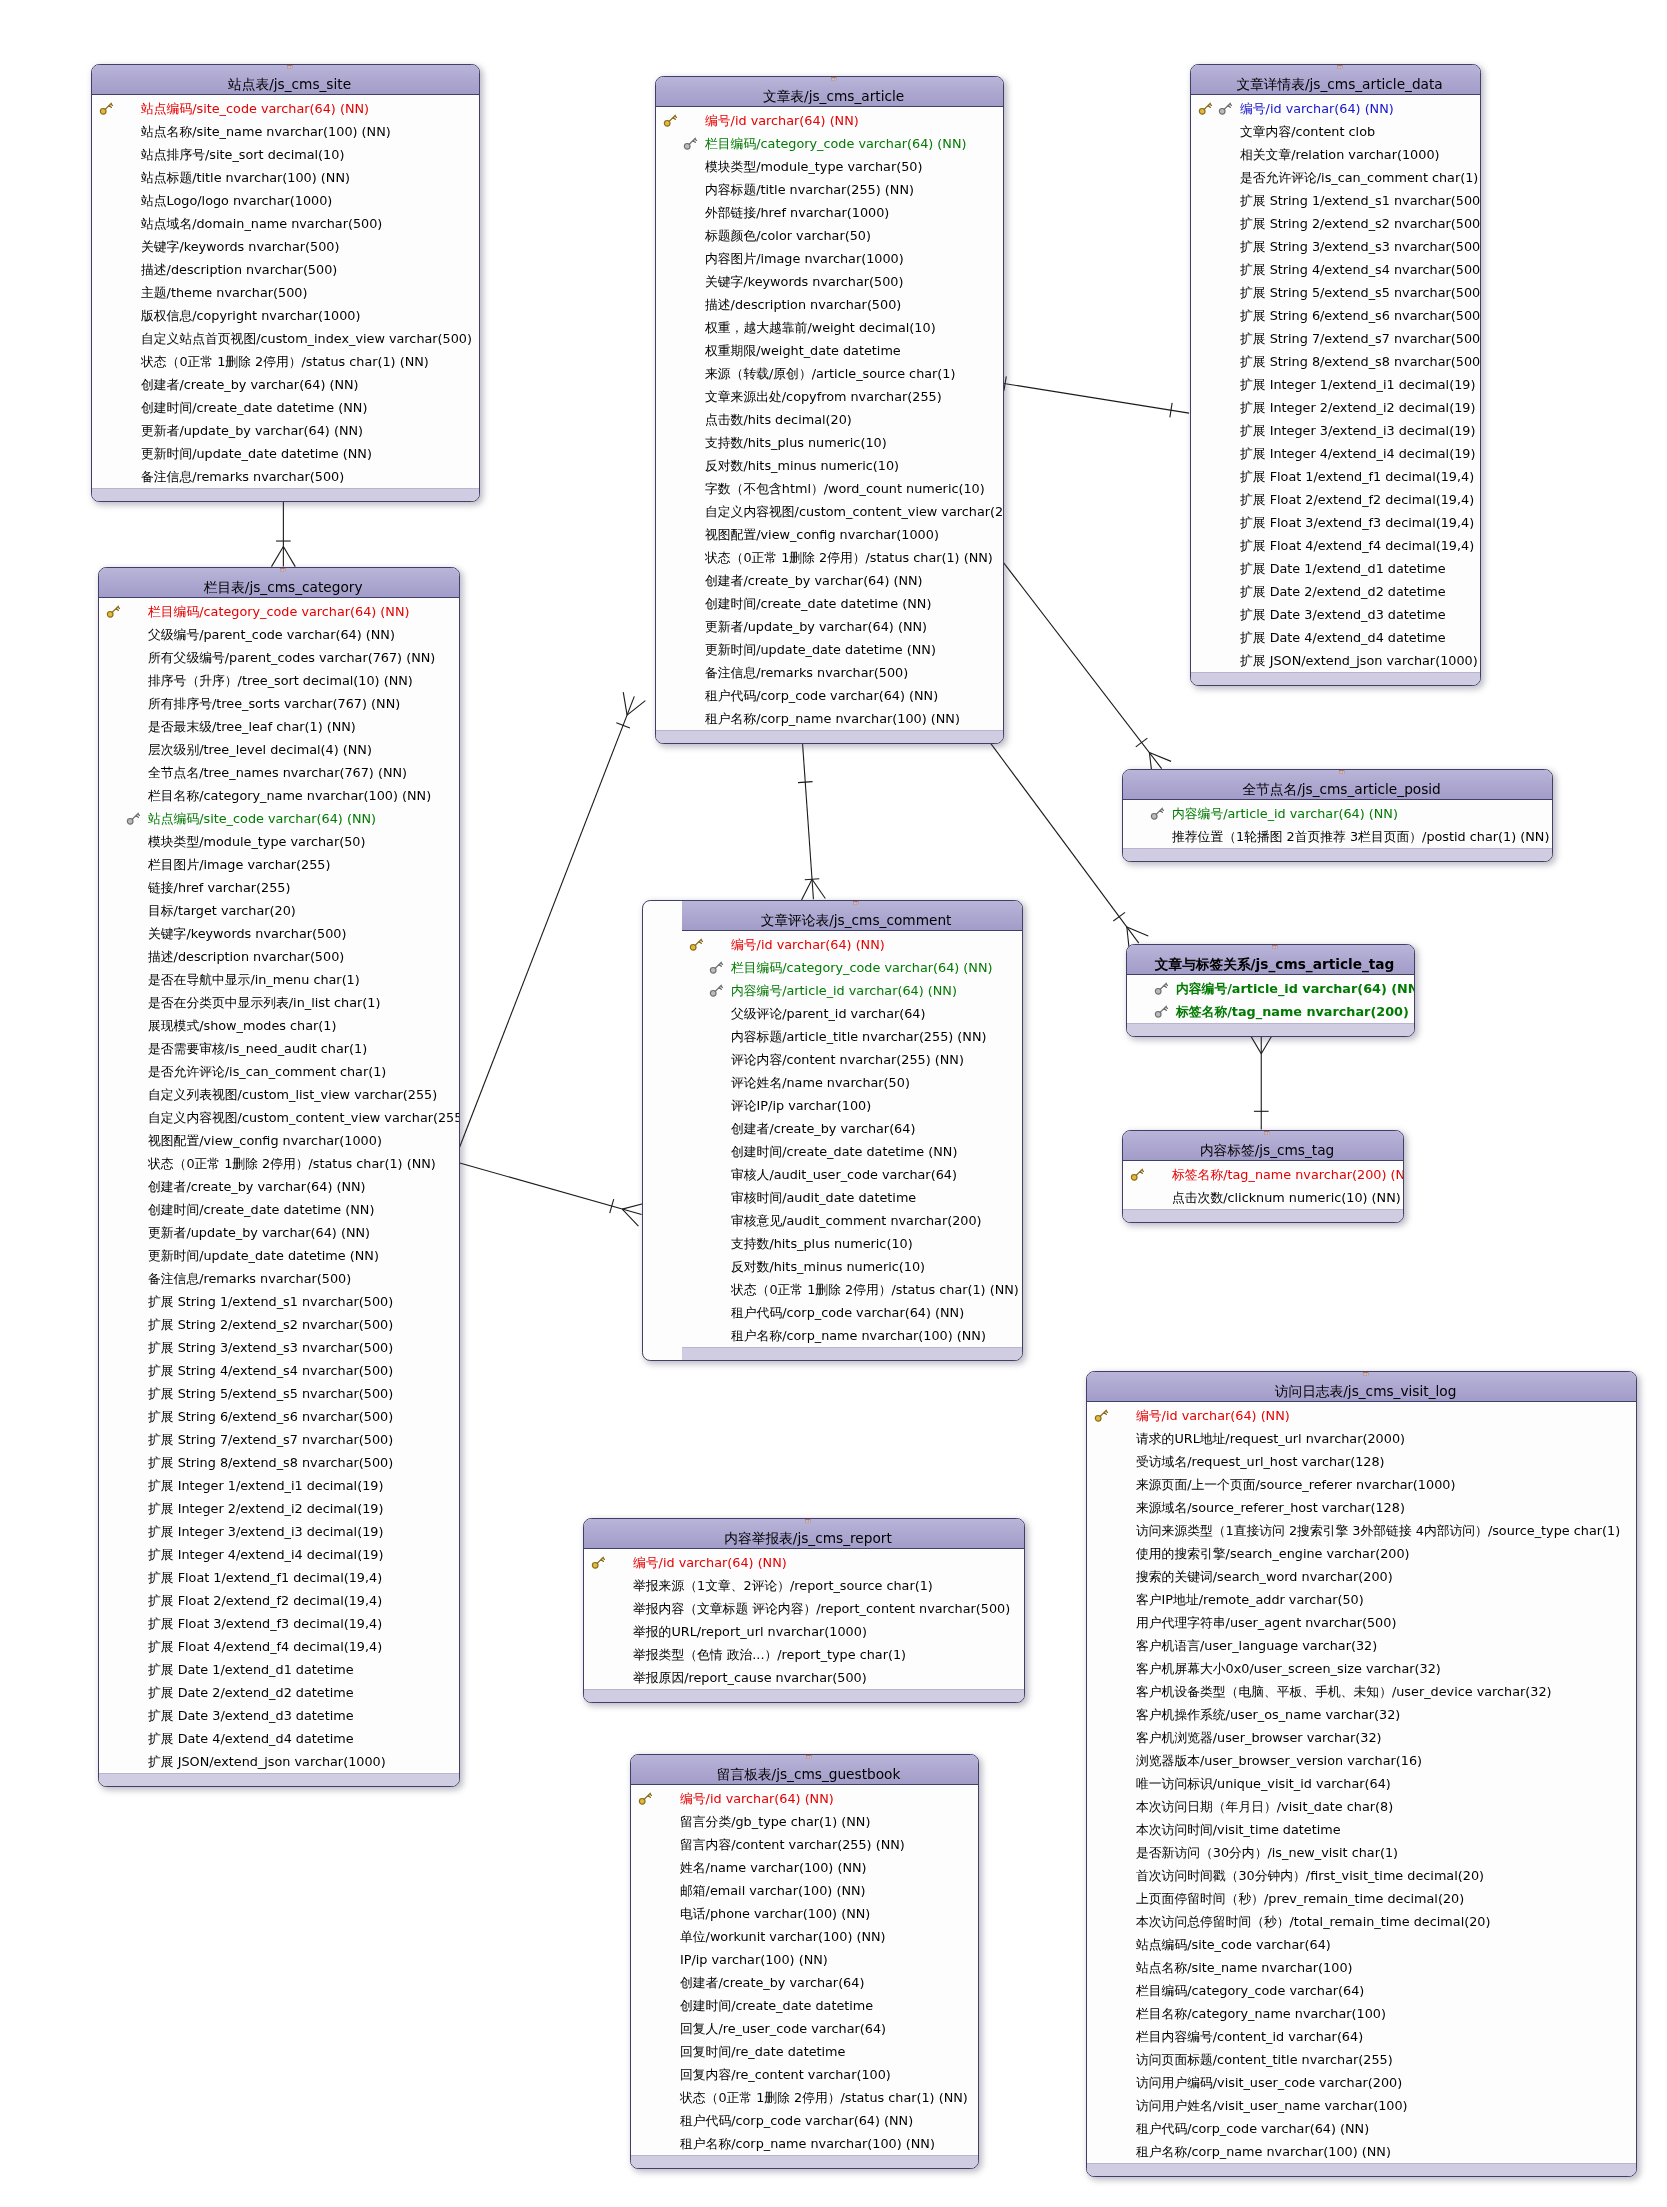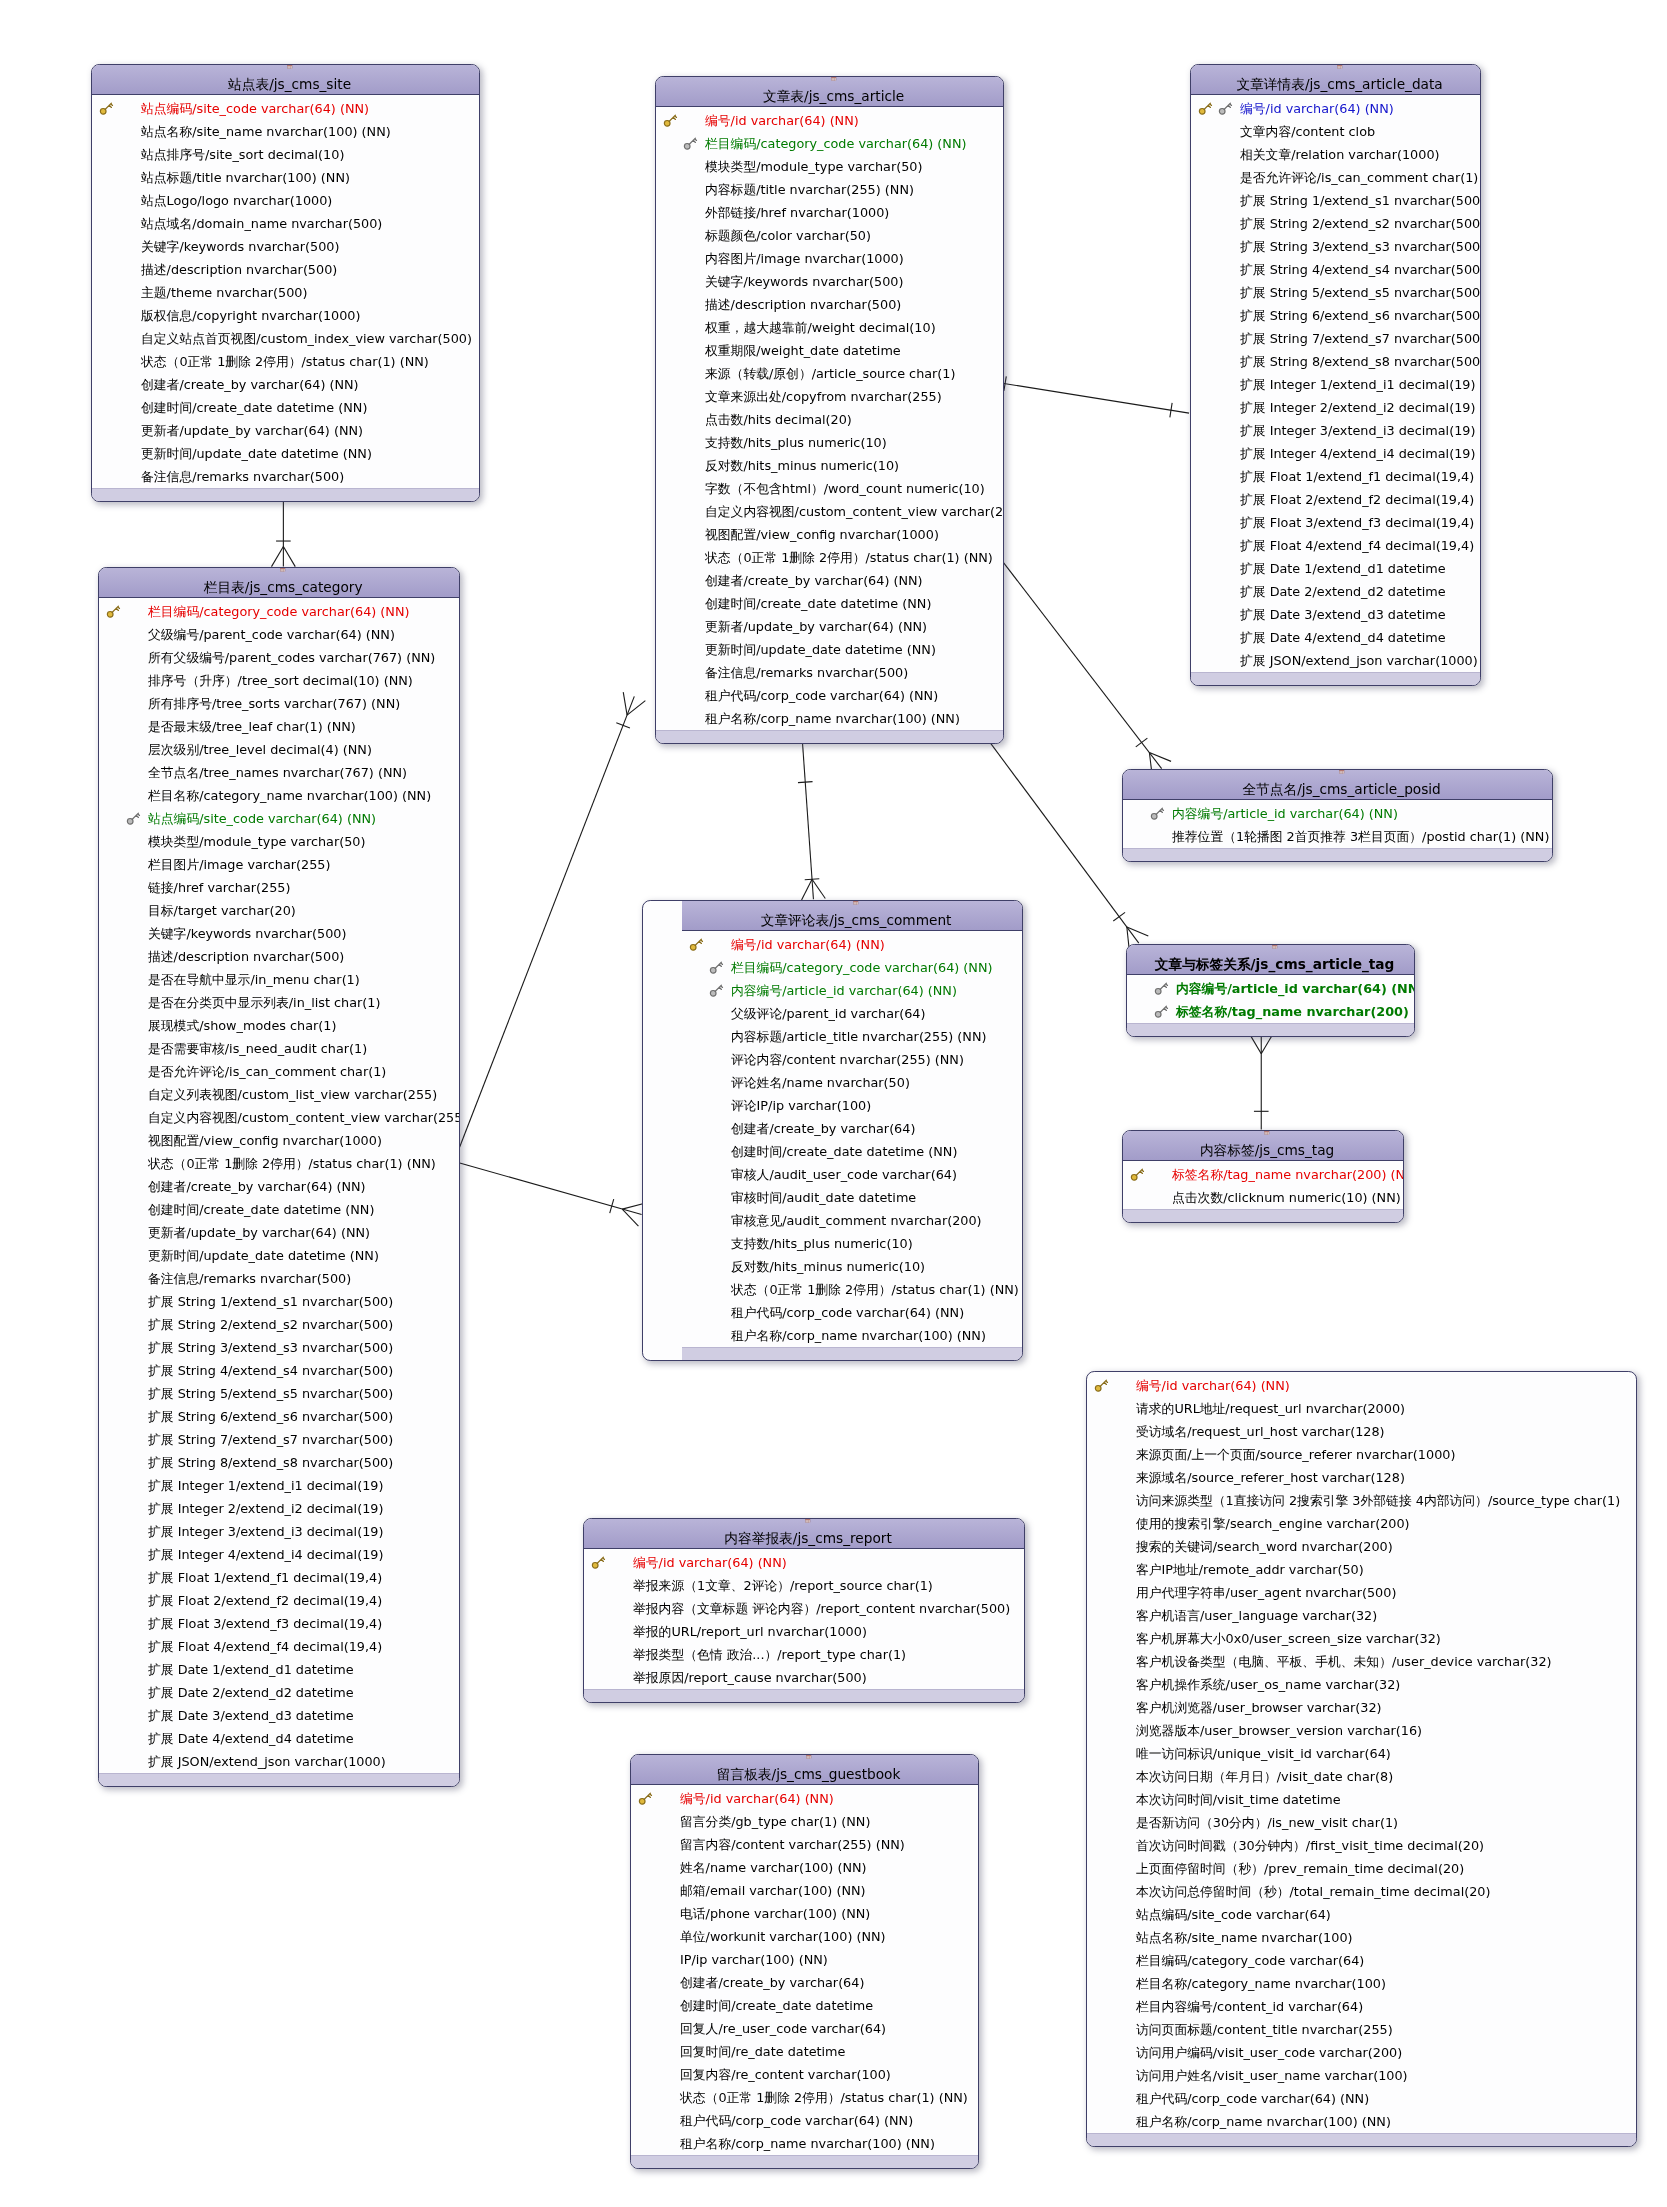--- a/index.html
+++ b/index.html
@@ -794,20 +794,28 @@
         <div class="row">
           <span class="ft ">租户代码/corp_code varchar(64) (NN)</span>
         </div>
         <div class="row">
           <span class="ft ">租户名称/corp_name nvarchar(100) (NN)</span>
         </div>
       </div>
       <div class="ftr"></div>
     </div>
     <div class="tbl" style="left: 1086px; top: 1371px; width: 549px;">
+      <div class="hd">
+        <svg width="15.5" height="12" viewBox="0 0 17 13">
+  <rect x="0.5" y="0.5" width="16" height="12" fill="#ffffff" stroke="#7a3b35"></rect>
+  <rect x="1" y="1" width="15" height="3" fill="#b4645c"></rect>
+  <path d="M0.5 4 H16.5 M0.5 8.3 H16.5 M5.8 4 V12.5 M11.2 4 V12.5" stroke="#7a3b35" fill="none"></path>
+        </svg>
+        <span class="ttl">访问日志表/js_cms_visit_log</span>
+      </div>
       <div class="rows">
         <div class="row">
           <svg class="key k1" viewBox="0 0 17 17">
     <g stroke="#8a6d1a" fill="#e0b93d" stroke-width="1.3">
       <circle cx="4.6" cy="12.4" r="3.1"></circle>
       <path d="M6.9 10.1 L13.6 3.4 M11.2 5.8 l2.4 2.4 M12.9 4.1 l1.9 1.9" fill="none" stroke-linecap="round"></path>
     </g>
           </svg>
           <span class="ft pk">编号/id varchar(64) (NN)</span>
         </div>

